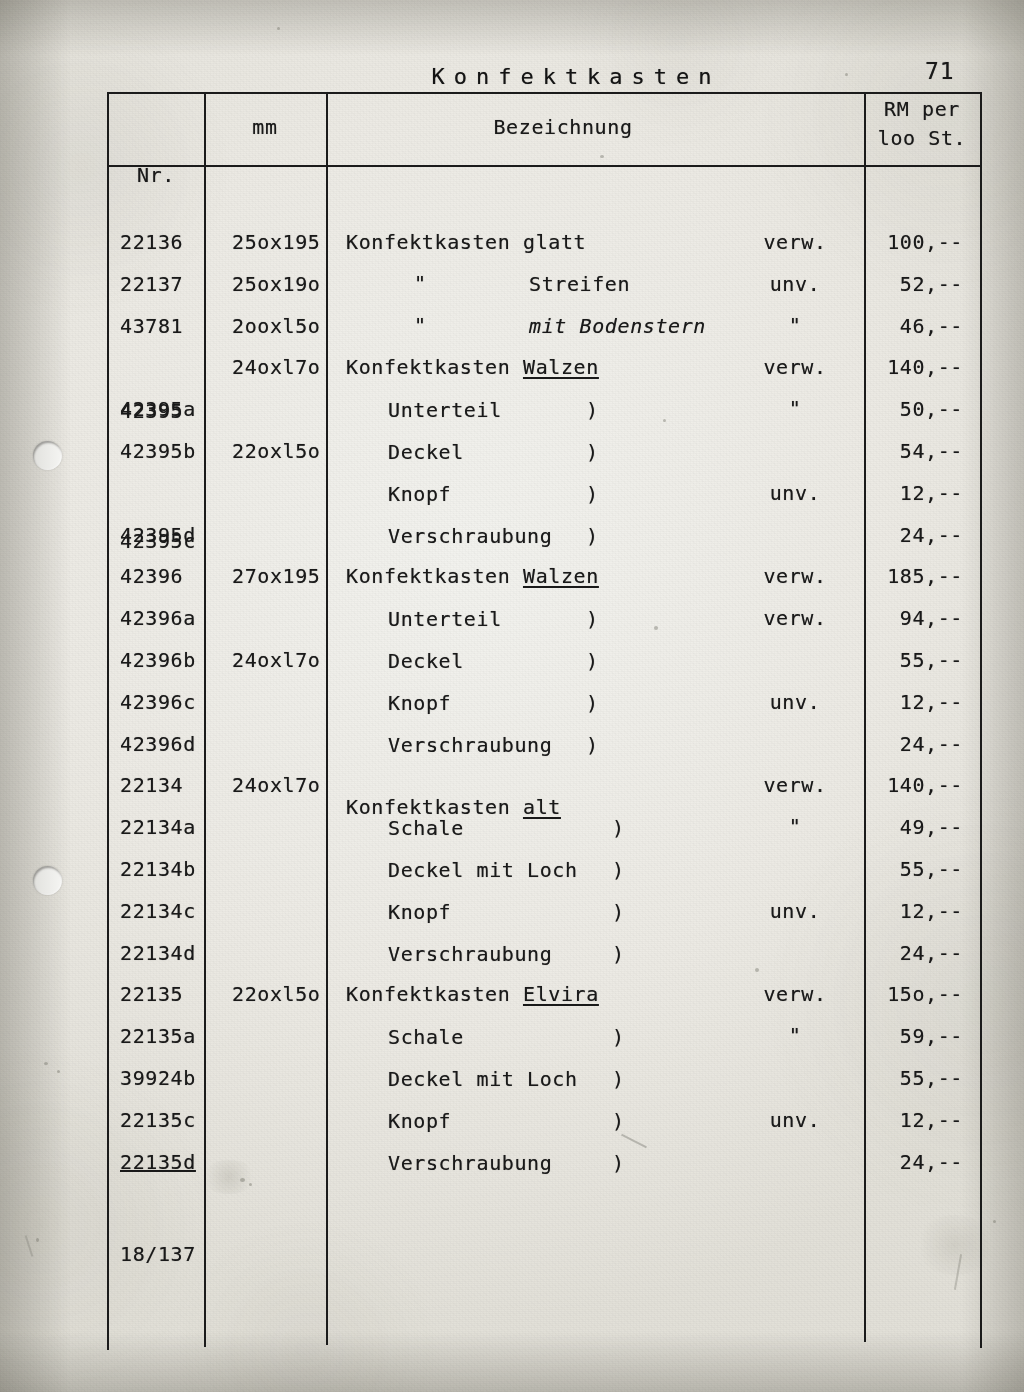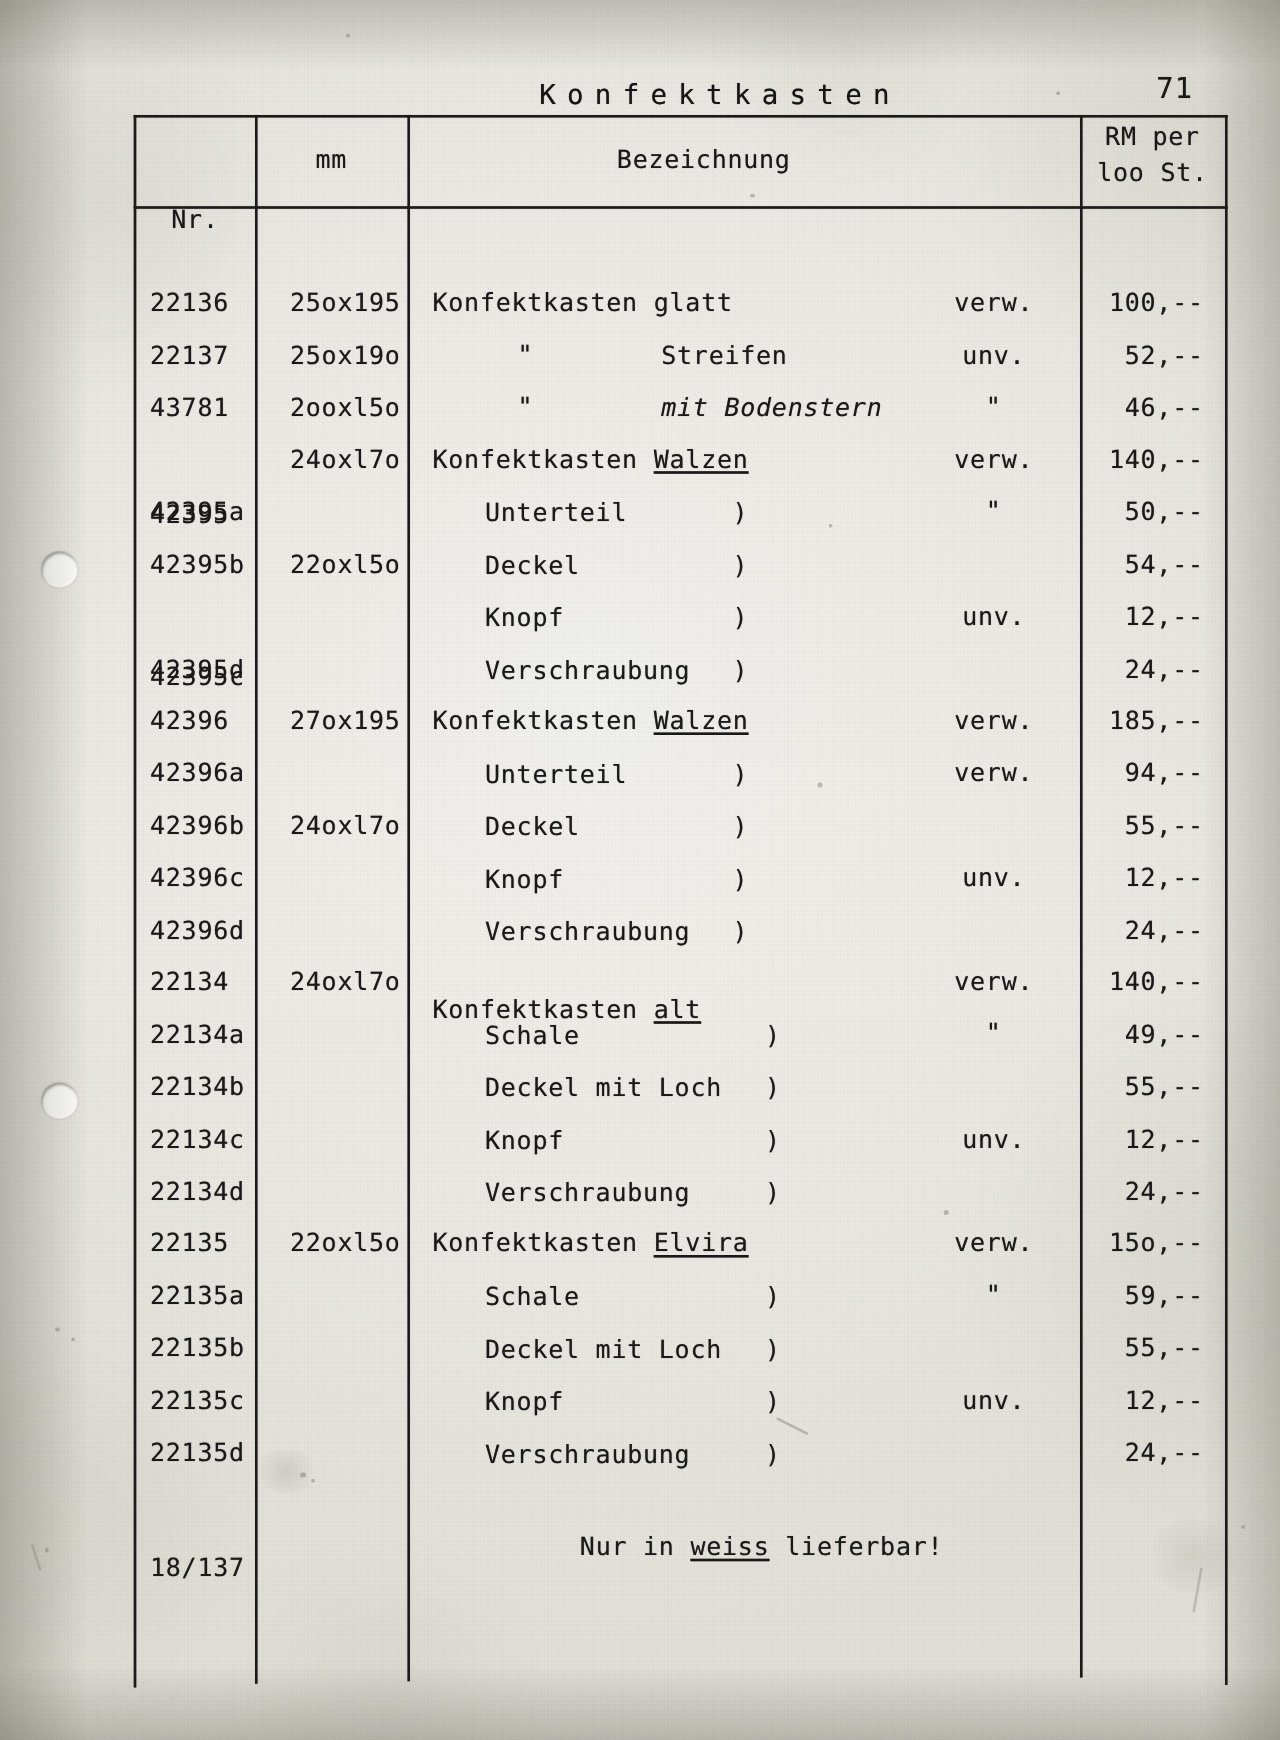--- a/index.html
+++ b/index.html
@@ -272,38 +272,35 @@
         <div class="t " style="left:120px; top:984px;">22135</div>
         <div class="t " style="left:232px; top:984px;">22oxl5o</div>
         <div class="t " style="left:346px; top:984px;">Konfektkasten <span class="u">Elvira</span></div>
         <div class="t center" style="left:795px; top:984px;">verw.</div>
         <div class="t right" style="left:963px; top:984px;">15o,--</div>
         <div class="t " style="left:120px; top:1026px;">22135a</div>
         <div class="t " style="left:388px; top:1027px;">Schale</div>
         <div class="t " style="left:612px; top:1027px;">)</div>
         <div class="t center" style="left:795px; top:1025px;">"</div>
         <div class="t right" style="left:963px; top:1026px;">59,--</div>
-        <div class="t " style="left:120px; top:1068px;">22135b</div>
+        <div class="t " style="left:120px; top:1068px;">39924b</div>
         <div class="t " style="left:388px; top:1069px;">Deckel mit Loch</div>
         <div class="t " style="left:612px; top:1069px;">)</div>
         <div class="t right" style="left:963px; top:1068px;">55,--</div>
         <div class="t " style="left:120px; top:1110px;text-align:center;">22135c</div>
         <div class="t " style="left:388px; top:1111px;">Knopf</div>
         <div class="t " style="left:612px; top:1111px;">)</div>
         <div class="t center" style="left:795px; top:1110px;">unv.</div>
         <div class="t right" style="left:963px; top:1110px;">12,--</div>
-        <div class="t " style="left:120px; top:1152px;">22135d</div>
+        <div class="t " style="left:120px; top:1152px;text-decoration:underline;">22135d</div>
         <div class="t " style="left:388px; top:1153px;">Verschraubung</div>
         <div class="t " style="left:612px; top:1153px;">)</div>
         <div class="t right" style="left:963px; top:1152px;">24,--</div>
       </div>
 
-    <div class="t" style="left:388px; top:1207px;">
-      <span>Nur in </span><span class="u">weiss</span><span> lieferbar!</span>
-    </div>
 
     <div class="t" style="left:120px; top:1244px;">18/137</div>
   </div>
 
   <div id="artifacts">
     <div class="speck" style="left:277px; top:27px;  width:3px; height:3px;"></div>
     <div class="speck" style="left:845px; top:73px;  width:3px; height:3px;"></div>
     <div class="speck" style="left:600px; top:155px; width:4px; height:3px;"></div>
     <div class="speck" style="left:663px; top:419px; width:3px; height:3px;"></div>
     <div class="speck" style="left:654px; top:626px; width:4px; height:4px;"></div>

